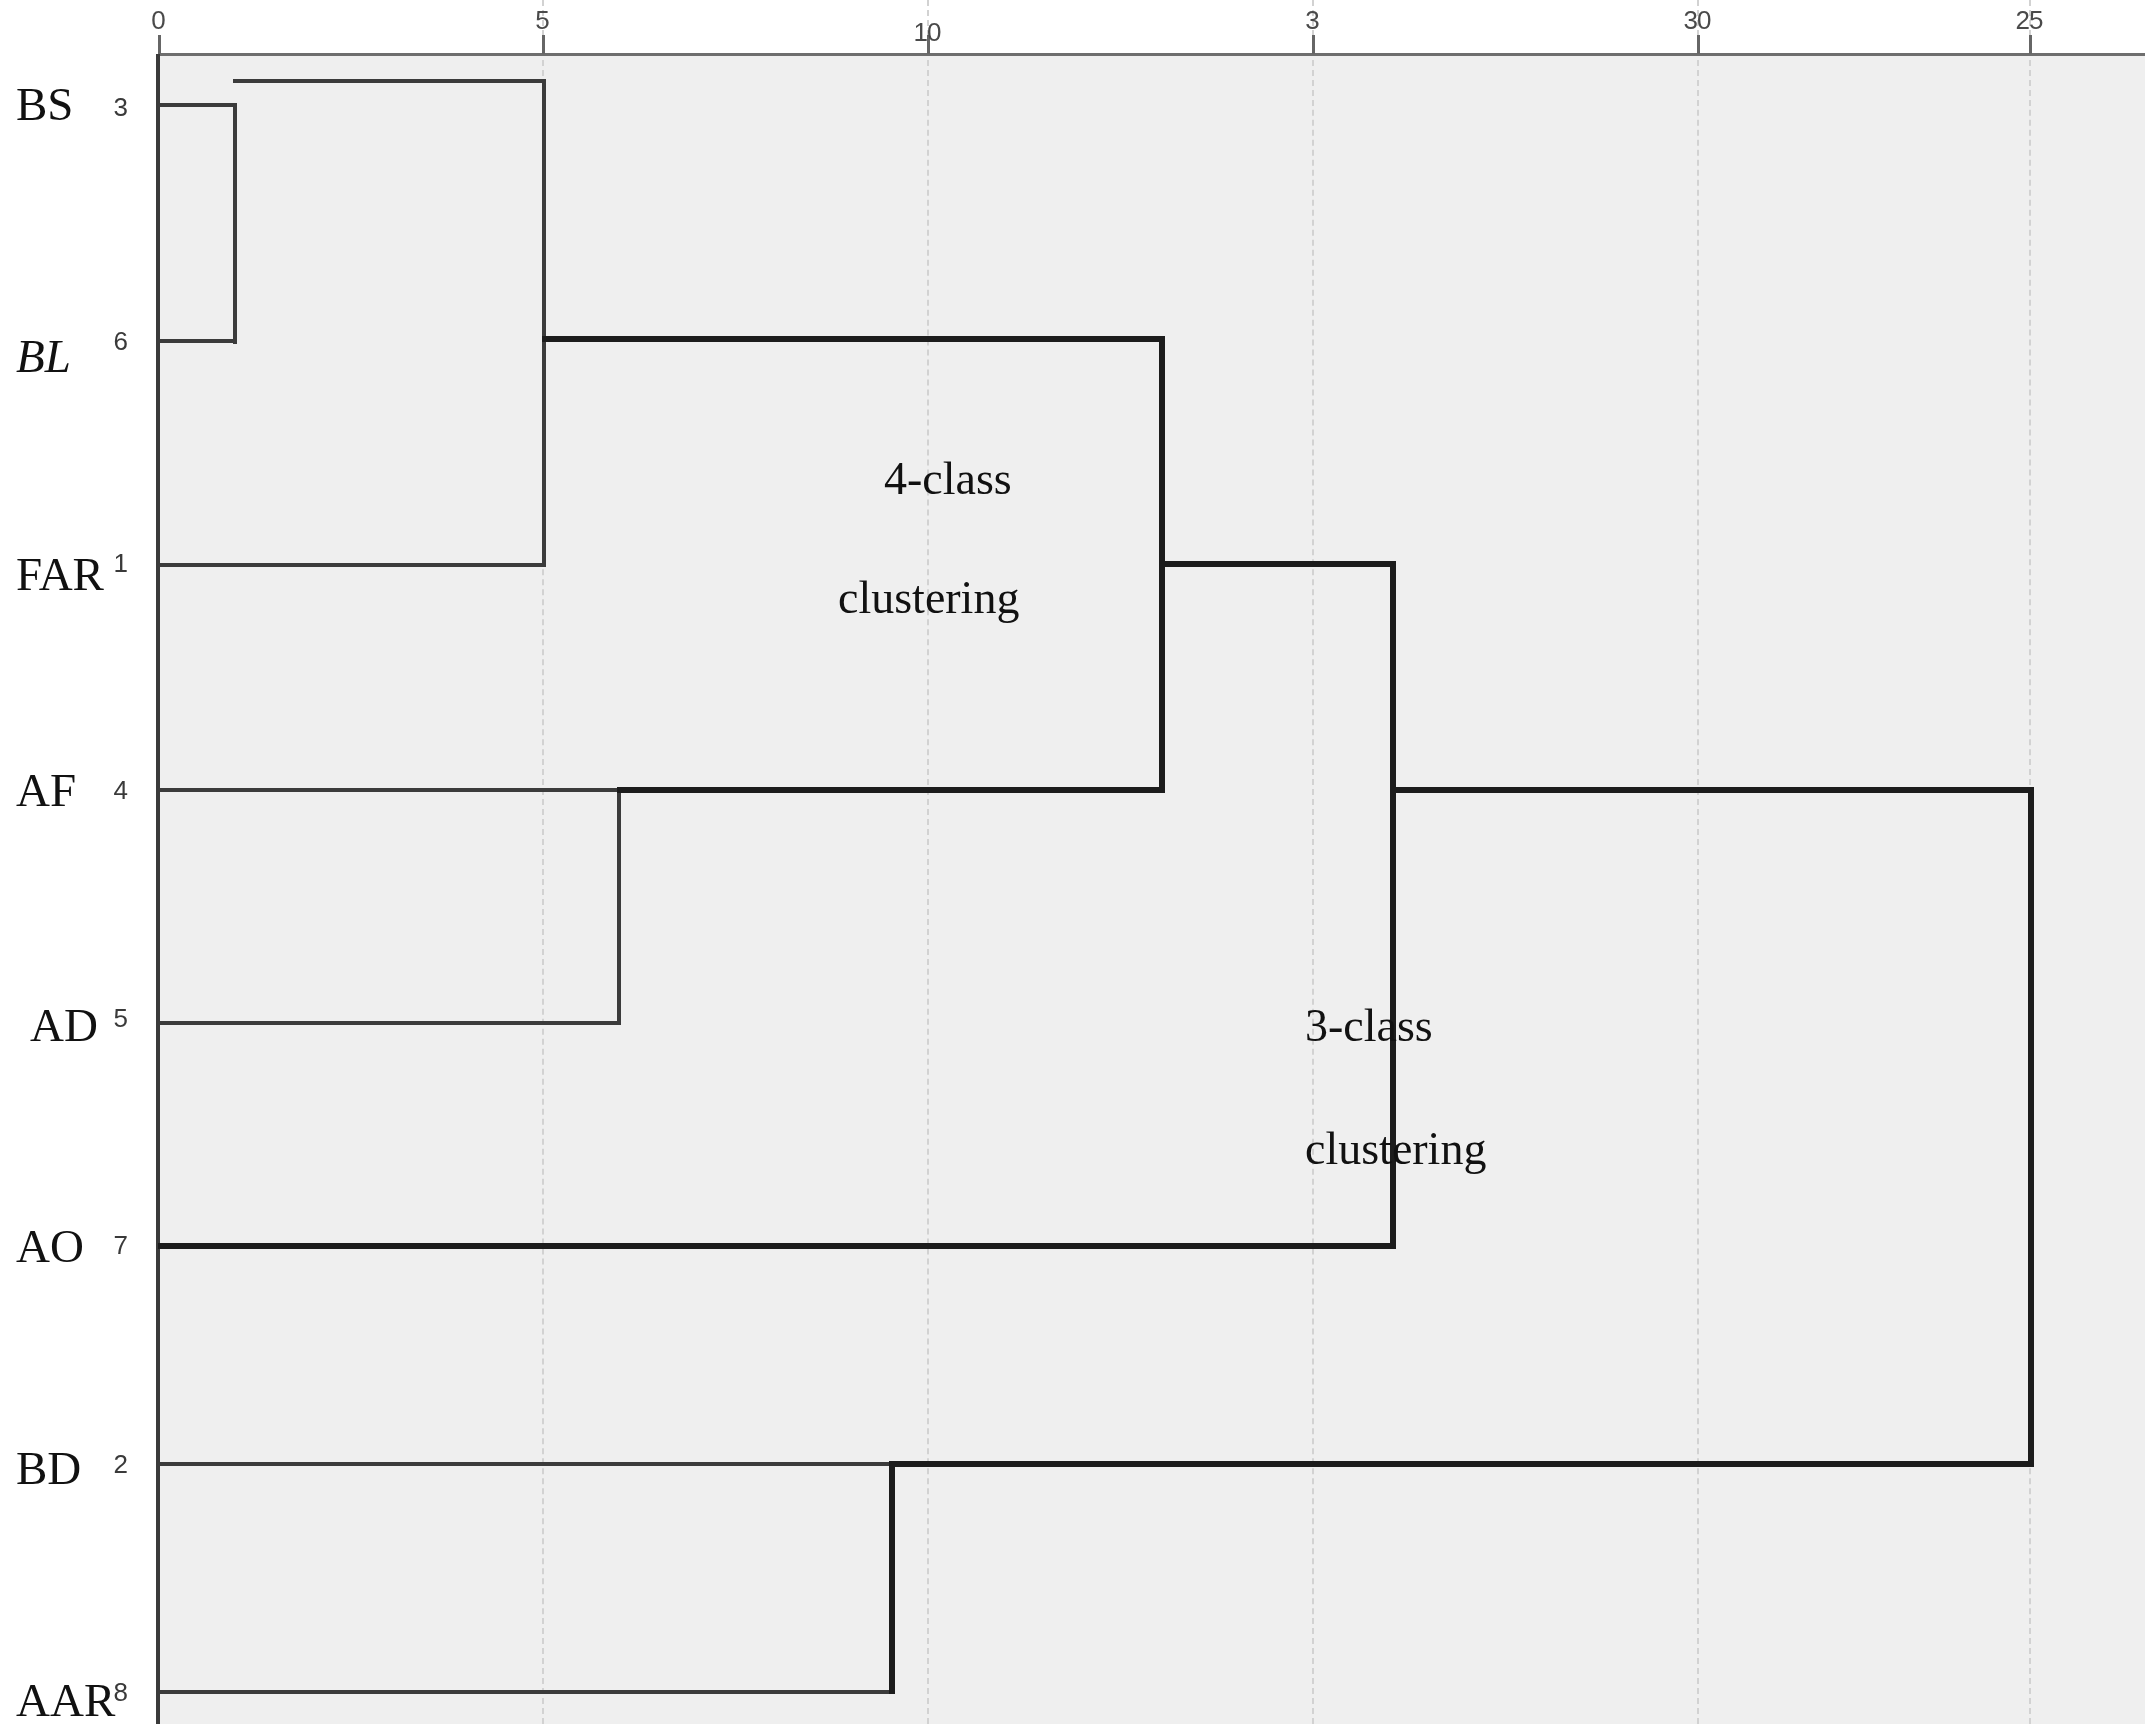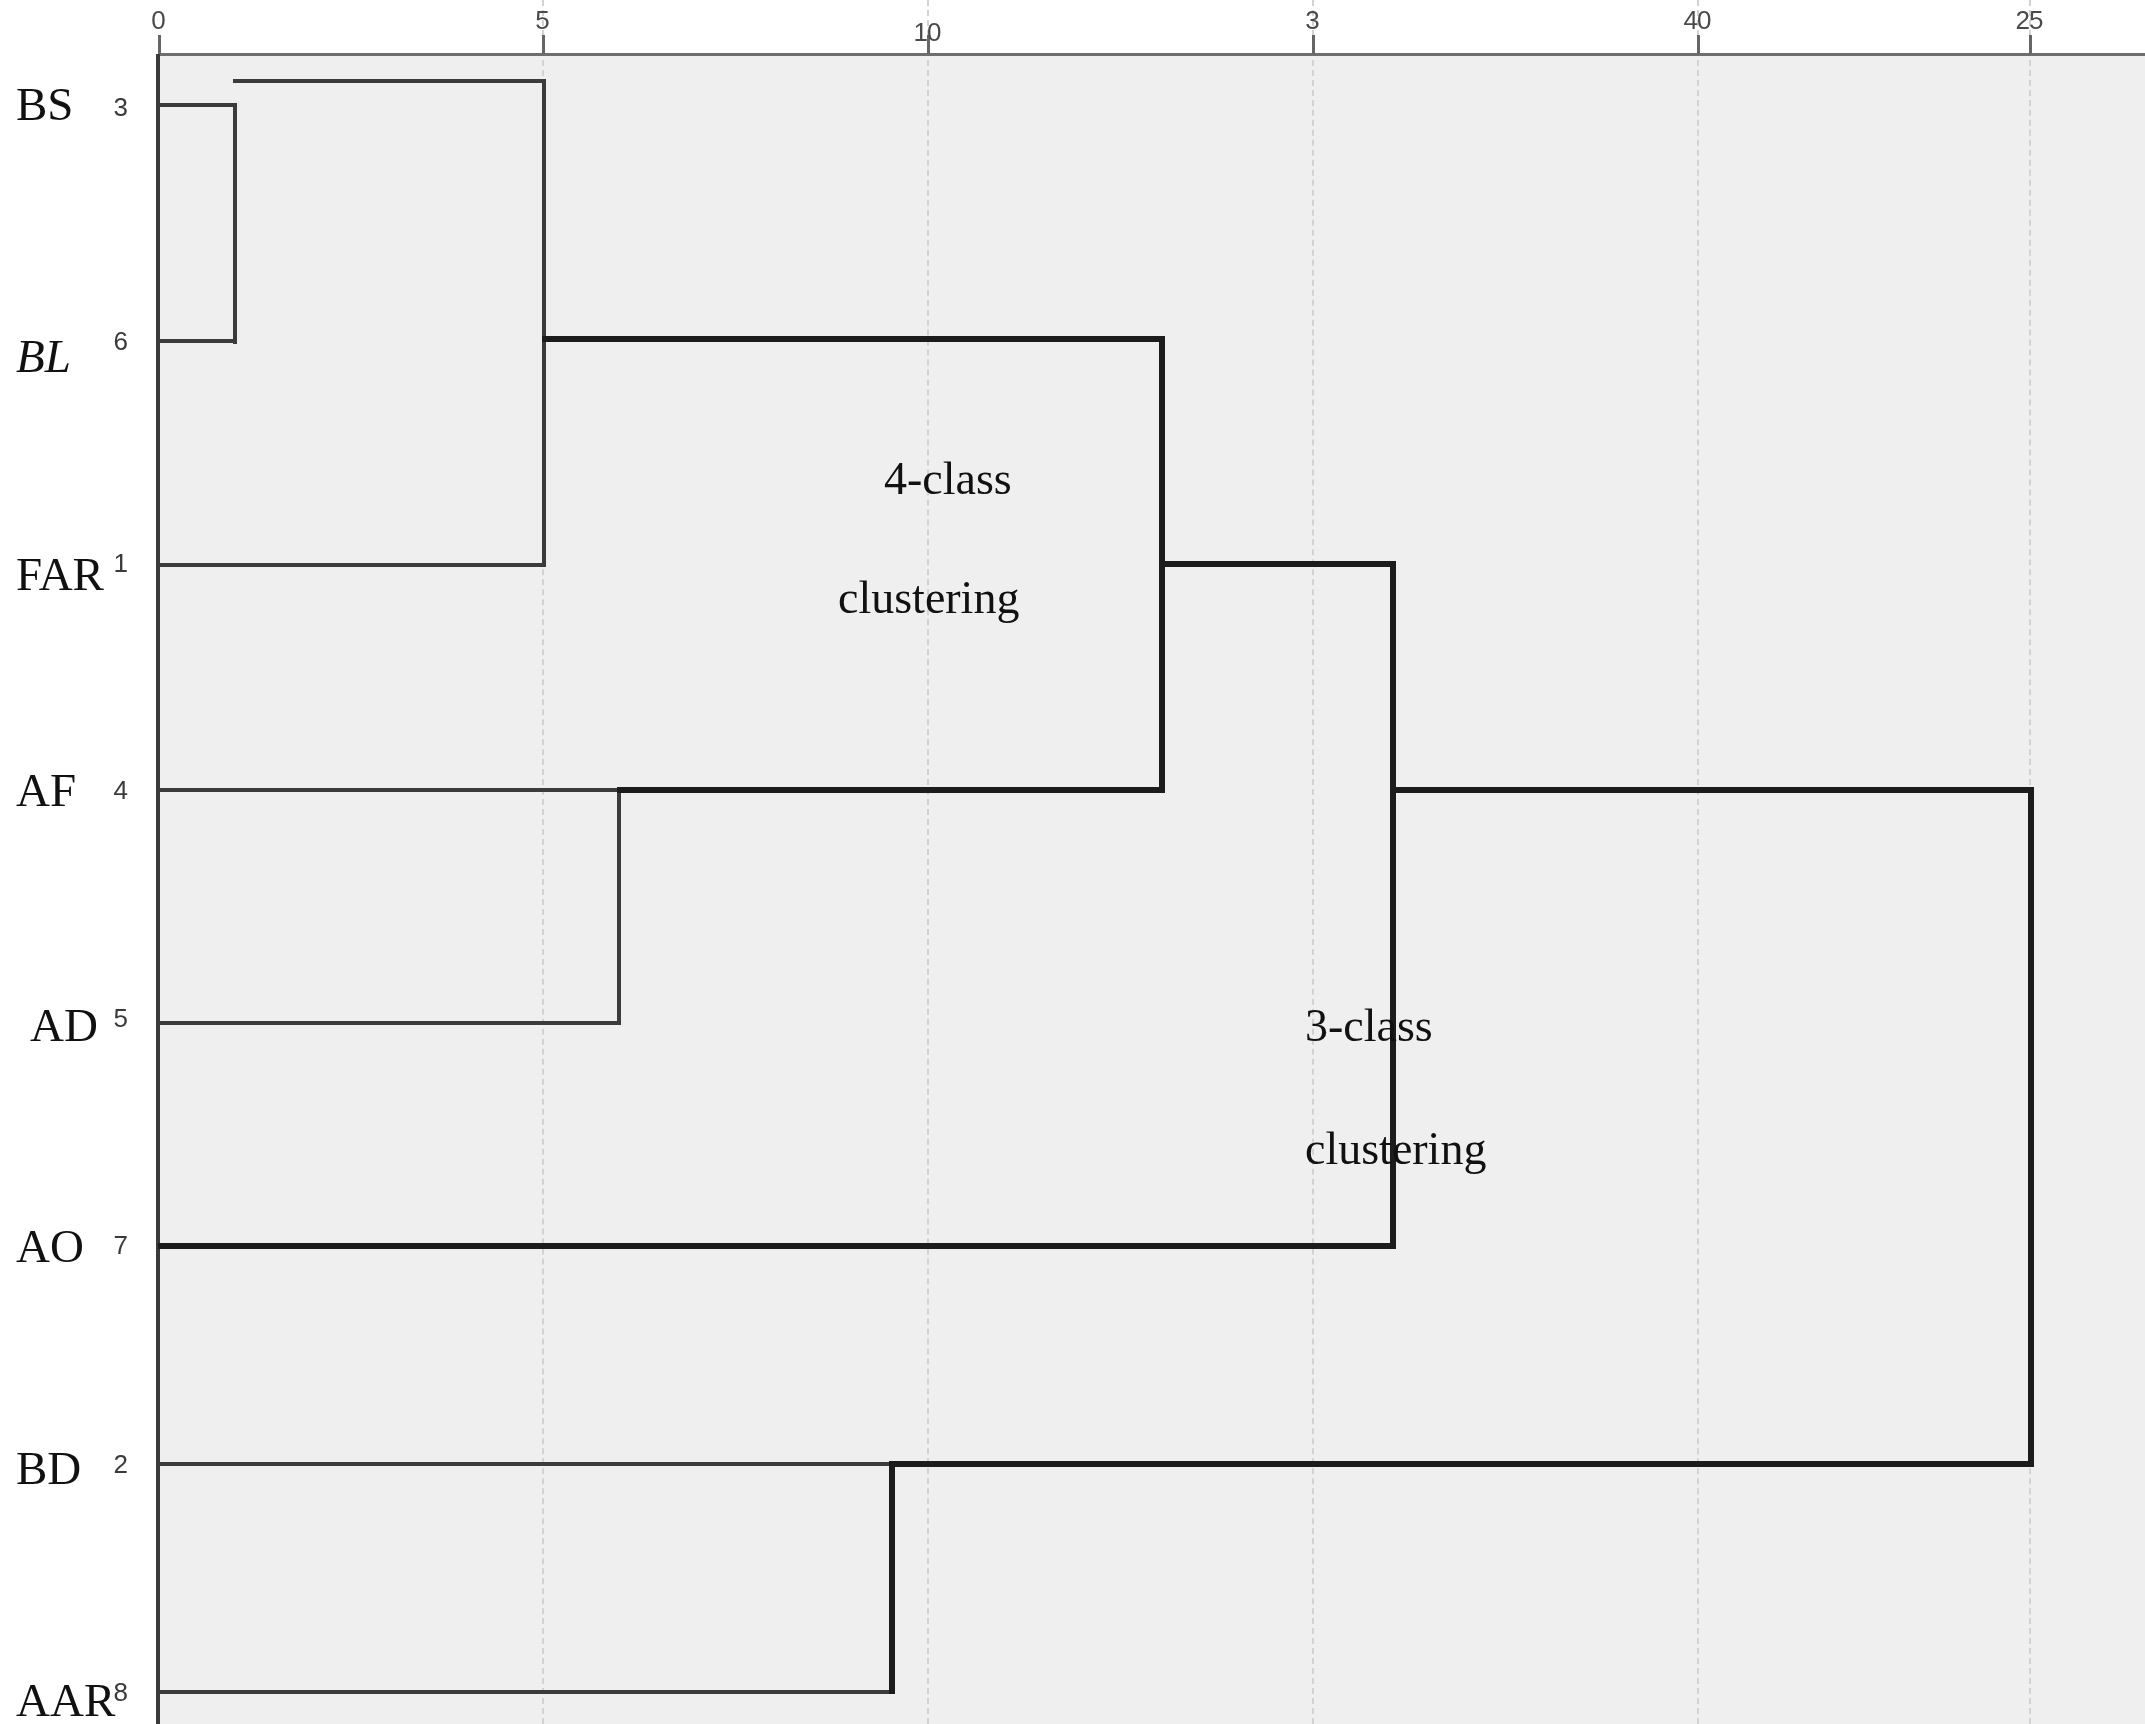--- a/index.html
+++ b/index.html
@@ -51,21 +51,21 @@
   <div class="tick" style="left:542px;"></div>
   <div class="tick" style="left:927px;"></div>
   <div class="tick" style="left:1312px;"></div>
   <div class="tick" style="left:1697px;"></div>
   <div class="tick" style="left:2029px;"></div>
 
   <div class="tick-label" style="left:158px;">0</div>
   <div class="tick-label" style="left:542px;">5</div>
   <div class="tick-label" style="left:927px;margin-top:12px;">10</div>
   <div class="tick-label" style="left:1312px;">3</div>
-  <div class="tick-label" style="left:1697px;">40</div>
+  <div class="tick-label" style="left:1697px;">30</div>
   <div class="tick-label" style="left:2029px;">25</div>
 
   <div class="leaf-label" style="top:104px;">BS</div>
   <div class="leaf-index" style="top:107px;">3</div>
 
   <div class="leaf-label" style="top:356px;font-style:italic;">BL</div>
   <div class="leaf-index" style="top:341px;">6</div>
 
   <div class="leaf-label" style="top:568px;margin-top:6px;">FAR</div>
   <div class="leaf-index" style="top:563px;">1</div>

